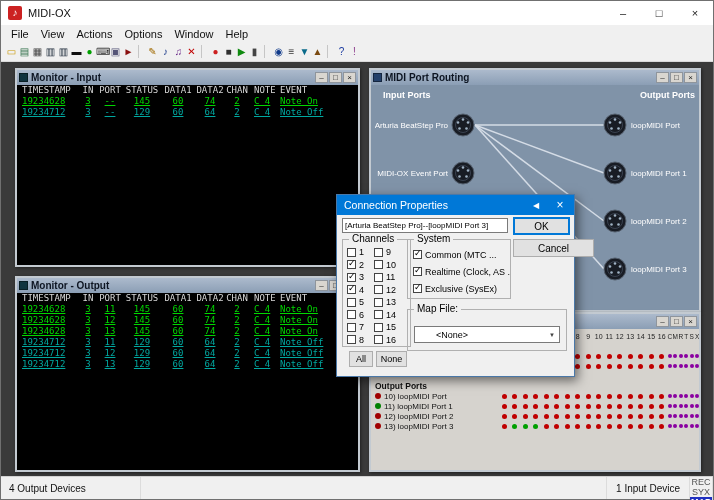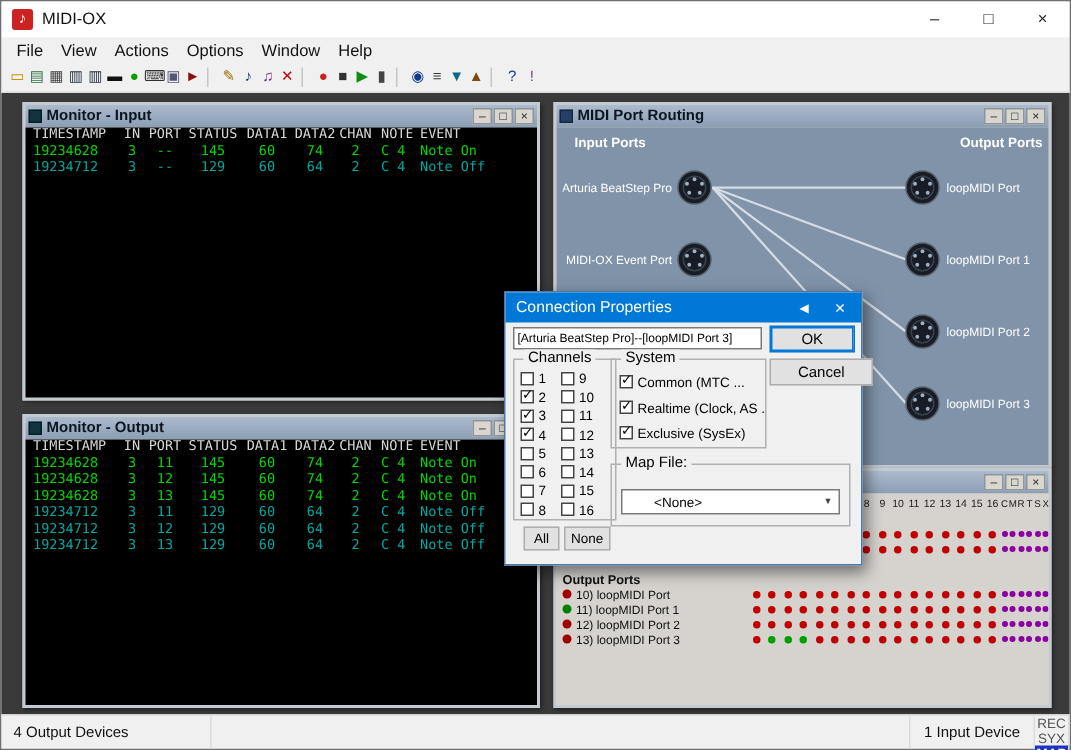--- a/index.html
+++ b/index.html
@@ -28,21 +28,21 @@
   .ico-routing{background:#24406a;}
   .ico-status{background:#5a2a6a;}
   .child-btns{display:flex;gap:1px;flex:0 0 auto;}
   .cbtn{width:13px;height:11px;background:#d9d6d0;border:1px solid #8f959c;font-size:8px;line-height:9px;text-align:center;color:#222;box-sizing:border-box;}
   .child-body{flex:1;position:relative;overflow:hidden;}
 
   
   #win-mi{left:14px;top:6px;width:345px;height:199px;z-index:2;}
   #win-mo{left:14px;top:214px;width:345px;height:196px;z-index:2;}
   .mon-body{background:#000;font-family:"DejaVu Sans Mono",monospace;}
-  .mon-header,.mon-row{display:flex;height:11px;}
+  .mon-header,.mon-row{display:flex;height:11px;text-decoration:underline;}
   .mc{box-sizing:border-box;font-size:9px;line-height:11px;white-space:pre;overflow:hidden;flex:0 0 auto;}
   .al{text-align:left;padding-left:5px;}
   .ac{text-align:center;}
   .mon-header .mc{color:#d8d8d8;}
 
   
   #win-rt{left:368px;top:6px;width:332px;height:244px;z-index:1;}
   .rt-body{background:#8093a8;}
   #rt-lines{position:absolute;left:0;top:0;}
   .rt-head{position:absolute;top:5px;font-size:9px;font-weight:bold;color:#fff;white-space:nowrap;}
@@ -70,21 +70,21 @@
   
   #dlg{position:absolute;left:335px;top:132px;width:239px;height:183px;background:#f0f0f0;border:1px solid #4a78a8;box-shadow:3px 4px 10px rgba(0,0,0,.5);z-index:10;box-sizing:border-box;}
   .dlg-tb{height:20px;background:#0078d7;display:flex;align-items:center;padding-left:7px;}
   .dlg-title{color:#fff;font-size:10.5px;flex:1;}
   .dlg-back{color:#fff;font-size:8px;width:20px;text-align:center;}
   .dlg-close{color:#fff;font-size:12px;width:28px;text-align:center;}
   .dlg-body{position:relative;height:161px;font-size:10px;}
   .dlg-field{position:absolute;left:5px;top:3px;width:166px;height:15px;border:1px solid #7a7a7a;background:#fff;font-size:8px;font-family:"Liberation Sans",sans-serif;padding:0 2px;box-sizing:border-box;color:#000;}
   .btn{position:absolute;background:#e1e1e1;border:1px solid #adadad;font-size:10px;display:flex;align-items:center;justify-content:center;box-sizing:border-box;color:#000;}
   .btn-ok{left:176px;top:2px;width:57px;height:18px;border:1px solid #0078d7;box-shadow:inset 0 0 0 1px #0078d7;}
-  .btn-cancel{left:176px;top:24px;width:69px;height:18px;}
+  .btn-cancel{left:176px;top:24px;width:81px;height:18px;}
   .btn-all{left:12px;top:136px;width:24px;height:16px;font-size:9px;}
   .btn-none{left:39px;top:136px;width:31px;height:16px;font-size:9px;}
   .grp{position:absolute;border:1px solid #b0b0b0;box-sizing:border-box;}
   .grp-label{position:absolute;top:-7px;left:6px;background:#f0f0f0;padding:0 3px;font-size:10px;color:#000;white-space:nowrap;}
   .grp-channels{left:5px;top:24px;width:69px;height:108px;}
   .grp-system{left:70px;top:24px;width:104px;height:60px;}
   .grp-map{left:70px;top:94px;width:160px;height:42px;}
   .channels-grid{display:grid;grid-template-columns:27px 27px;grid-auto-rows:12.5px;padding:6px 0 0 4px;}
   .cb-wrap{display:flex;align-items:center;gap:3px;}
   .cb{width:9px;height:9px;border:1px solid #444;background:#fff;position:relative;flex:0 0 auto;box-sizing:border-box;}

